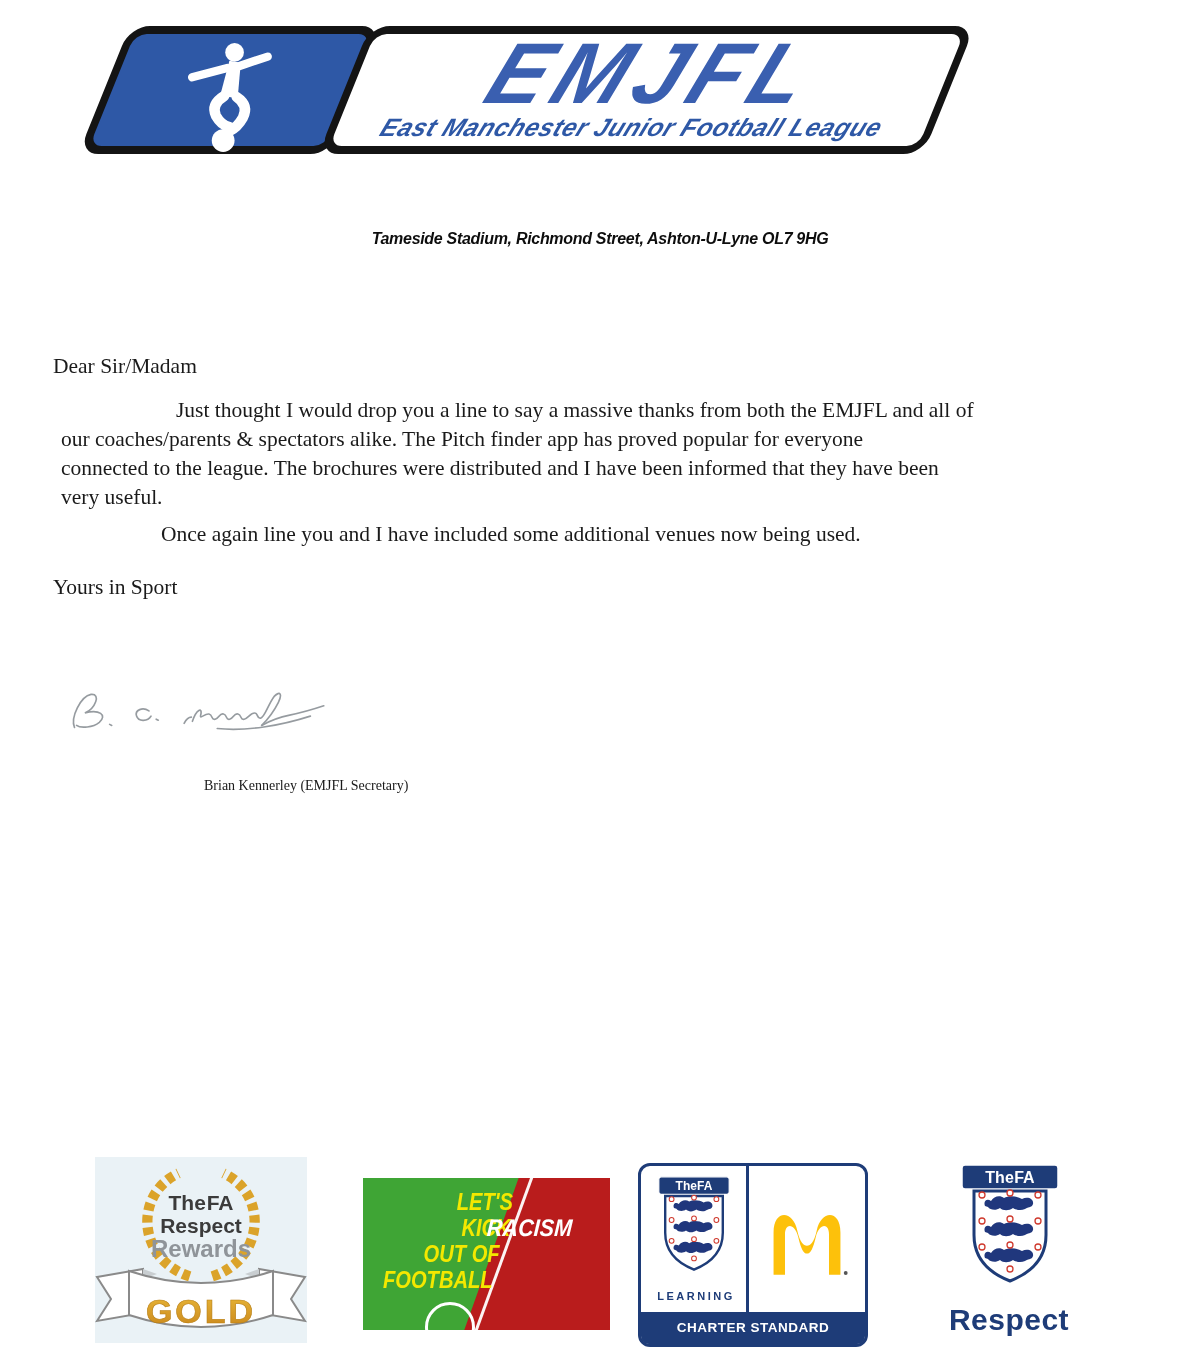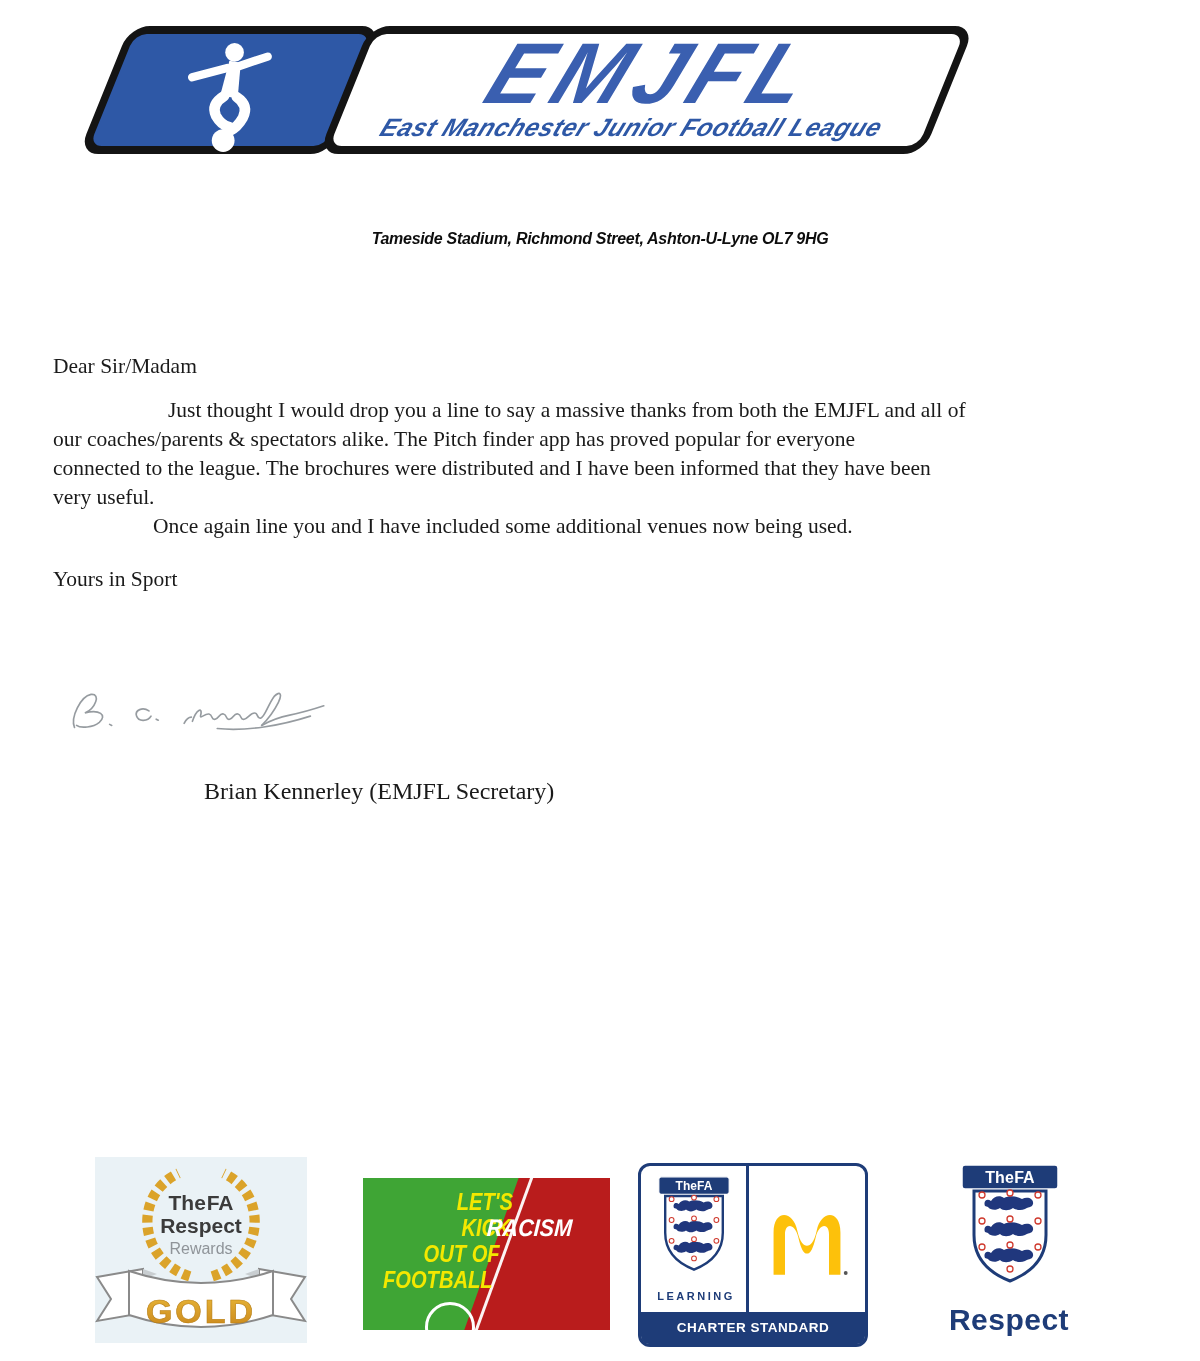--- a/index.html
+++ b/index.html
@@ -24,36 +24,36 @@
 
   
   .address-line{position:absolute;left:0;top:230px;width:1200px;text-align:center;
                 font-family:"Liberation Sans",sans-serif;font-style:italic;font-weight:bold;
                 font-size:16px;color:#0d0d0d;letter-spacing:-0.3px;}
 
   
   .letter{position:absolute;left:53px;top:352px;width:1085px;
           font-size:21.5px;line-height:29px;}
   .letter .salutation{margin:0 0 15px 0;}
-  .letter p{margin:0;white-space:pre-line;}
+  .letter p{margin:8px;white-space:pre-line;}
   .para-1{text-indent:115px;}
   .para-2{text-indent:100px;}
   .closing{margin-top:24px;}
 
   .signature{position:absolute;left:60px;top:680px;width:300px;height:66px;}
-  .signoff{position:absolute;left:204px;top:778px;font-size:24px;}
+  .signoff{position:absolute;left:204px;top:778px;font-size:14px;}
 
   
   .badge{position:absolute;box-sizing:border-box;}
   .badge-gold{left:95px;top:1157px;width:212px;height:186px;background:#eaf2f6;}
   .gold-text{position:absolute;left:0;right:0;top:34px;text-align:center;line-height:23px;
              font-family:"Liberation Sans",sans-serif;}
   .gold-t1{font-weight:bold;font-size:21px;color:#3b3b3b;word-spacing:-5px;}
   .gold-t2{font-weight:bold;font-size:21px;color:#3b3b3b;}
-  .gold-t3{font-weight:normal;font-size:16px;color:#8f9499;}
+  .gold-t3{font-weight:bold;font-size:24px;color:#8f9499;}
   .wreath{position:absolute;left:31px;top:4px;width:150px;height:124px;}
   .gold-banner{position:absolute;left:0;bottom:0;width:212px;height:86px;z-index:3;}
 
   .badge-kick{left:363px;top:1178px;width:247px;height:152px;background:#b91c1c;overflow:hidden;}
   .kick-green{position:absolute;left:0;top:0;width:100%;height:100%;background:#3fa535;
               clip-path:polygon(0 0,63% 0,41% 100%,0 100%);}
   .kick-line{position:absolute;left:138px;top:-10px;width:3px;height:180px;background:rgba(255,255,255,.95);
              transform:rotate(20deg);}
   .kick-arc{position:absolute;left:62px;top:124px;width:44px;height:44px;border:3px solid #fff;
             border-radius:50%;background:transparent;}

